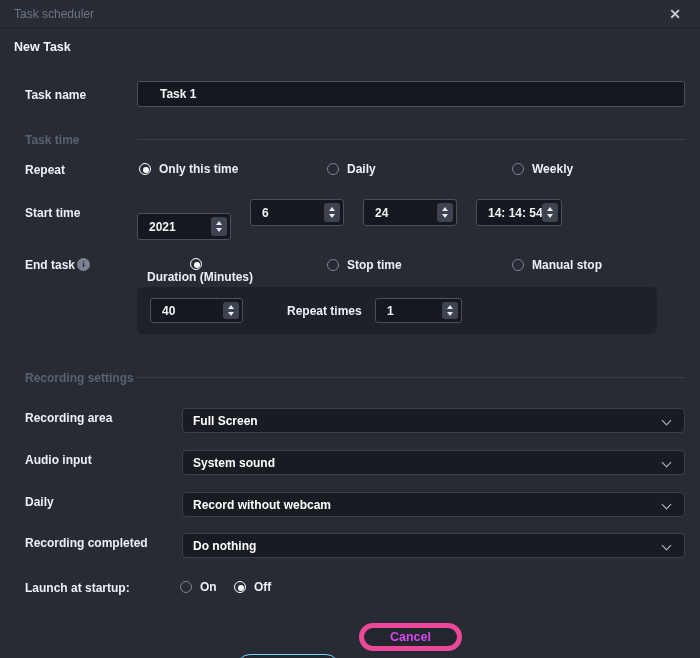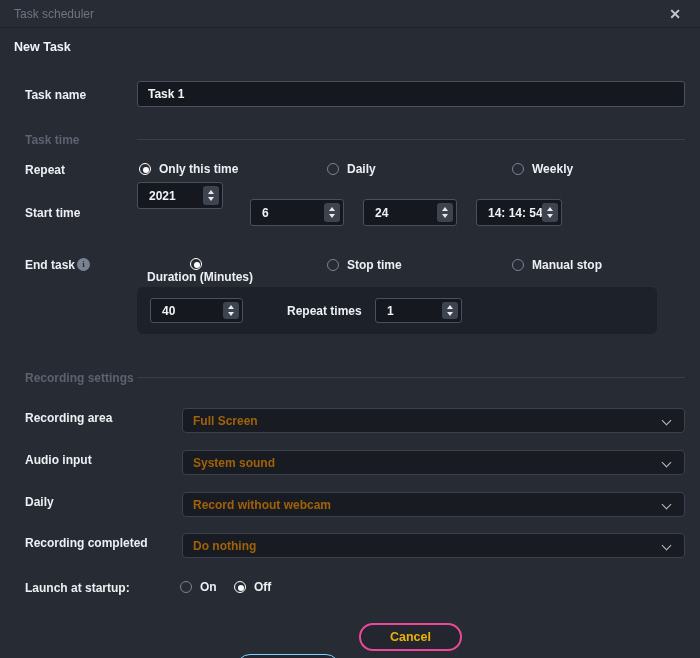--- a/index.html
+++ b/index.html
@@ -41,21 +41,21 @@
   }
   .divider {
     position:absolute; left:137px; width:548px; height:1px;
     background:rgba(255,255,255,0.09);
   }
 
   
   .text-input {
     position:absolute; background:#15181E; border:1px solid #4A505C;
     border-radius:3px; color:#F1F3F6; font-size:12px; font-weight:700;
-    display:flex; align-items:center; padding-left:10px;
+    display:flex; align-items:center; padding-left:22px;
   }
 
   
   .radio-item { position:absolute; display:flex; align-items:center; cursor:pointer; }
   .radio-circle {
     width:12px; height:12px; border-radius:50%;
     border:1px solid #7A8292; position:relative; flex:0 0 auto;
   }
   .radio-item.selected .radio-circle { border-color:#FFFFFF; }
   .radio-item.selected .radio-circle::after {
@@ -100,36 +100,36 @@
   .panel-label {
     position:absolute; font-size:12px; font-weight:700; color:#EDEFF3;
   }
 
   
   .dropdown {
     position:absolute; left:182px; width:503px; height:25px;
     background:#181B22; border:1px solid #3B414C; border-radius:4px;
     display:flex; align-items:center; padding-left:10px; cursor:pointer;
   }
-  .dropdown .dd-value { font-size:12px; font-weight:700; color:#a16207; }
+  .dropdown .dd-value { font-size:12px; font-weight:700; color:#ffffff; }
   .chevron {
     position:absolute; right:14px; top:8px; width:7px; height:7px;
     border-right:1.5px solid #B9BEC7; border-bottom:1.5px solid #B9BEC7;
     transform:rotate(45deg);
   }
 
   
   .btn {
     position:absolute; top:623px; height:28px; border-radius:14px;
     display:flex; align-items:center; justify-content:center;
     font-size:12.5px; font-weight:700; cursor:pointer;
     background:rgba(0,0,0,0.10);
   }
   .btn-ok { left:236px; width:104px; border:1px solid #7dd3fc; color:#0ea5e9;margin-top:31px; }
-  .btn-cancel { left:359px; width:103px; border:2px solid #ec4899; color:#eab308; }
+  .btn-cancel { left:359px; width:103px; border:5px solid #ec4899; color:#d946ef; }
 </style>
 </head>
 <body>
 
 <div class="dialog">
 
   <div class="titlebar">
     <div class="title">Task scheduler</div>
     <div class="close-btn">✕</div>
   </div>
@@ -153,21 +153,21 @@
     <span class="radio-circle"></span>
     <span class="radio-label">Daily</span>
   </div>
   <div class="radio-item" style="left:512px; top:162px;text-align:center;">
     <span class="radio-circle"></span>
     <span class="radio-label">Weekly</span>
   </div>
 
   <div class="row-label" style="top:206px;">Start time</div>
 
-  <div class="spinbox" style="left:137px; top:182px; width:86px;">
+  <div class="spinbox" style="left:137px; top:213px; width:94px;">
     <span class="spin-value">2021</span>
     <span class="spin-ctrl">
         <span class="tri-up"></span>
         <span class="tri-down"></span>
       </span>
   </div>
   <div class="spinbox" style="left:250px; top:199px; width:94px;">
     <span class="spin-value">6</span>
     <span class="spin-ctrl">
         <span class="tri-up"></span>

